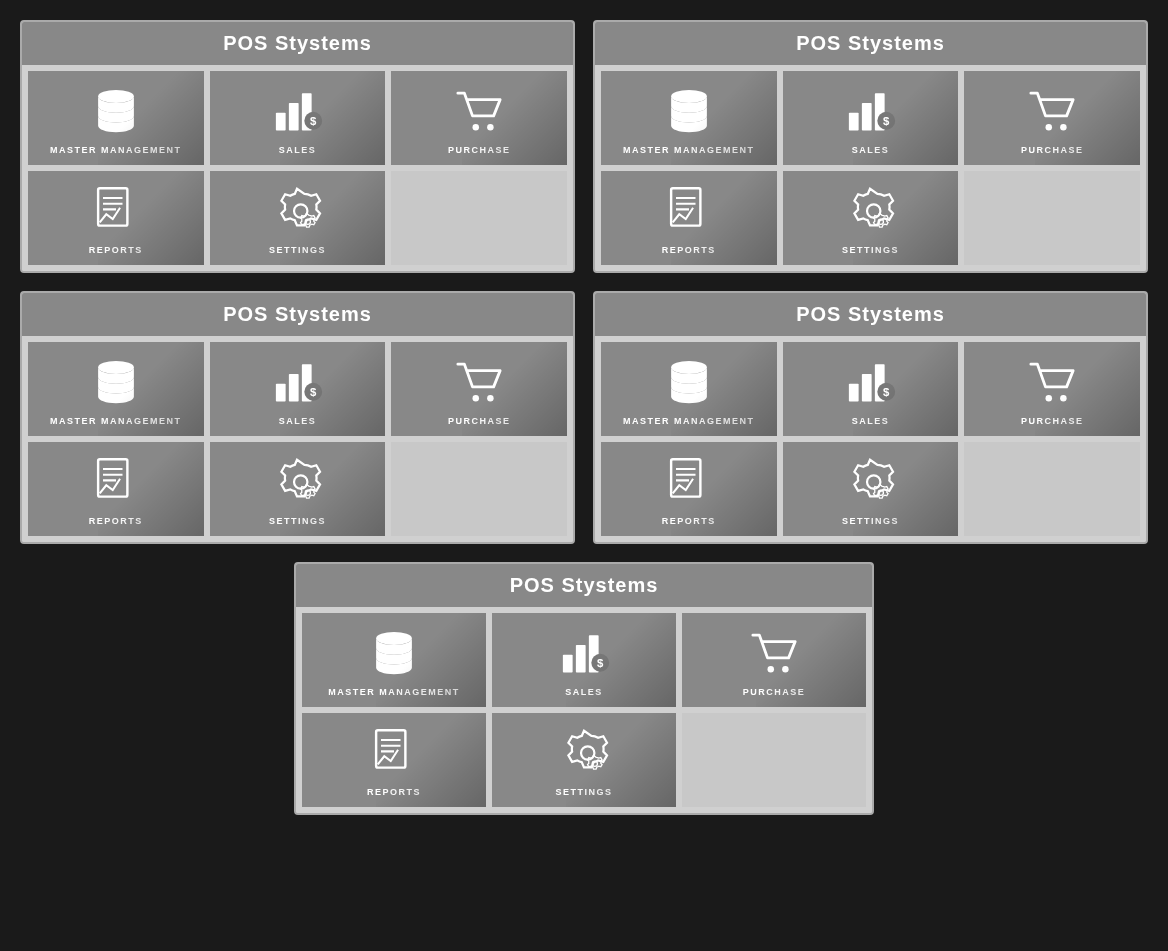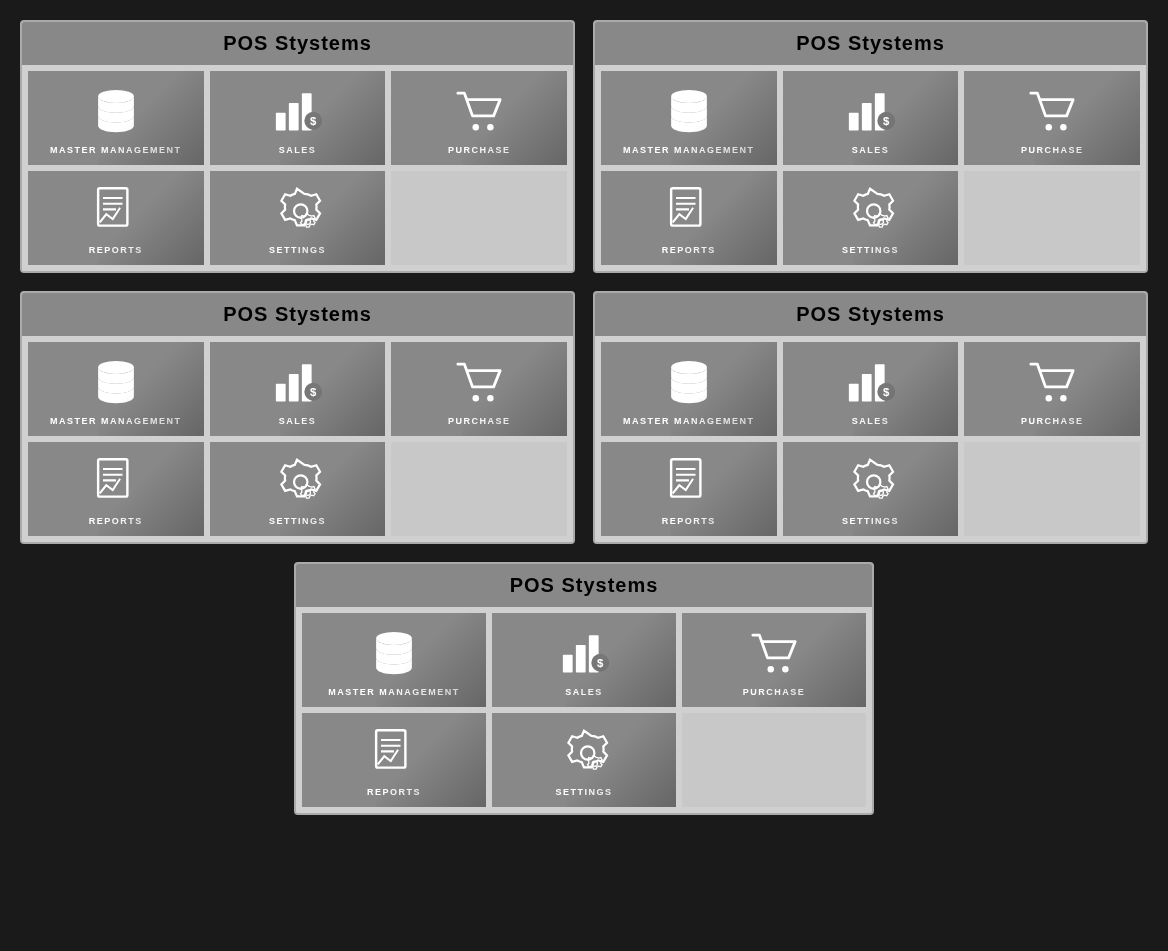--- a/index.html
+++ b/index.html
@@ -33,21 +33,21 @@
       max-width: 580px;
     }
 
     .panel-header {
       background: #888;
       text-align: center;
       padding: 10px 0;
     }
 
     .panel-header h2 {
-      color: #000000;
+      color: #ffffff;
       font-size: 20px;
       font-weight: bold;
       letter-spacing: 1px;
     }
 
     .panel-grid {
       display: grid;
       grid-template-columns: repeat(3, 1fr);
       gap: 6px;
       padding: 6px;

